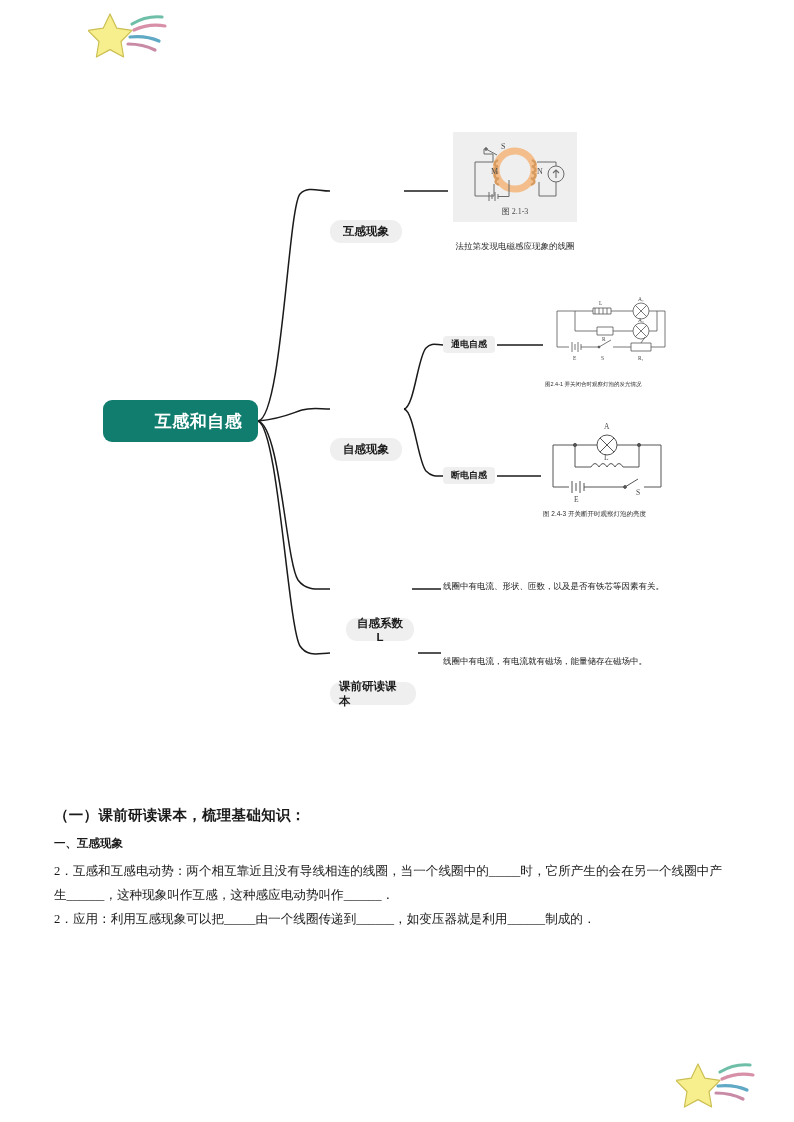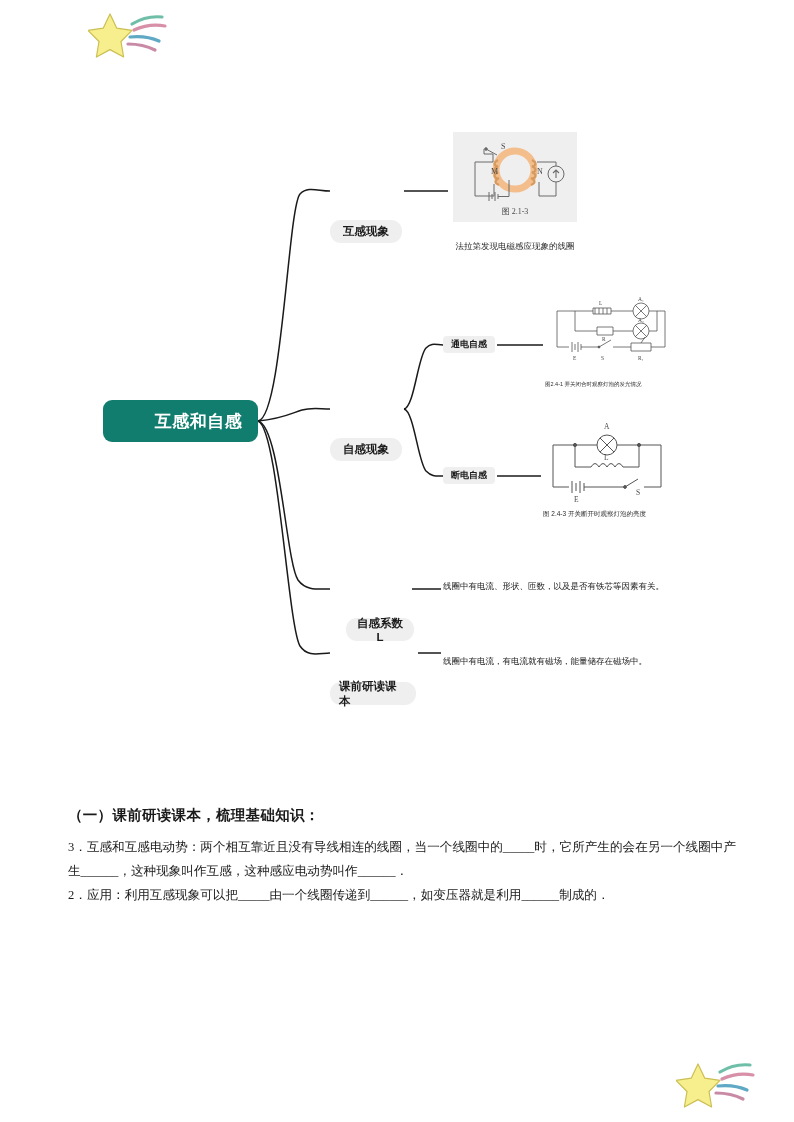--- a/index.html
+++ b/index.html
@@ -105,21 +105,21 @@
   
   #banner {
     position: absolute;
     left: 0; top: 718px;
     width: 794px; height: 70px;
   }
 
   
   #body-copy {
     position: absolute;
-    left: 68px; top: 806px;
+    left: 54px; top: 806px;
     width: 668px;
   }
   .h-sub {
     font-family: "Liberation Sans", "DejaVu Sans", sans-serif;
     font-size: 14.5px;
     font-weight: bold;
     margin: 0 0 11px 0;
     letter-spacing: .3px;
   }
   .h-item {
@@ -337,15 +337,16 @@
 </div>
 
 <div id="banner">
   
   
   
 </div>
 
 <div id="body-copy">
   <p class="h-sub">（一）课前研读课本，梳理基础知识：</p>
-  <p class="para">3．互感和互感电动势：两个相互靠近且没有导线相连的线圈，当一个线圈中的_____时，它所产生的会在另一个线圈中产生______，这种现象叫作互感，这种感应电动势叫作______．</p>
+  <p class="h-item">一、互感现象</p>
+  <p class="para">2．互感和互感电动势：两个相互靠近且没有导线相连的线圈，当一个线圈中的_____时，它所产生的会在另一个线圈中产生______，这种现象叫作互感，这种感应电动势叫作______．</p>
   <p class="para">2．应用：利用互感现象可以把_____由一个线圈传递到______，如变压器就是利用______制成的．</p>
 </div>
 
 </body></html>

